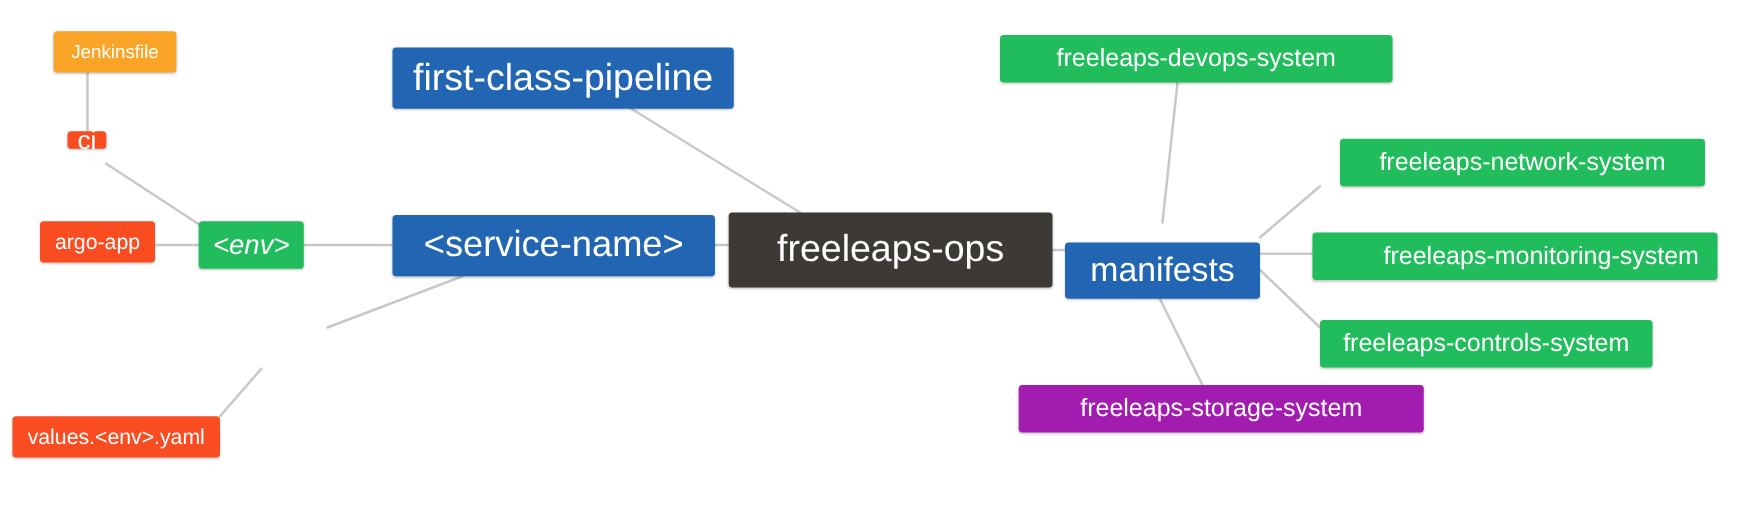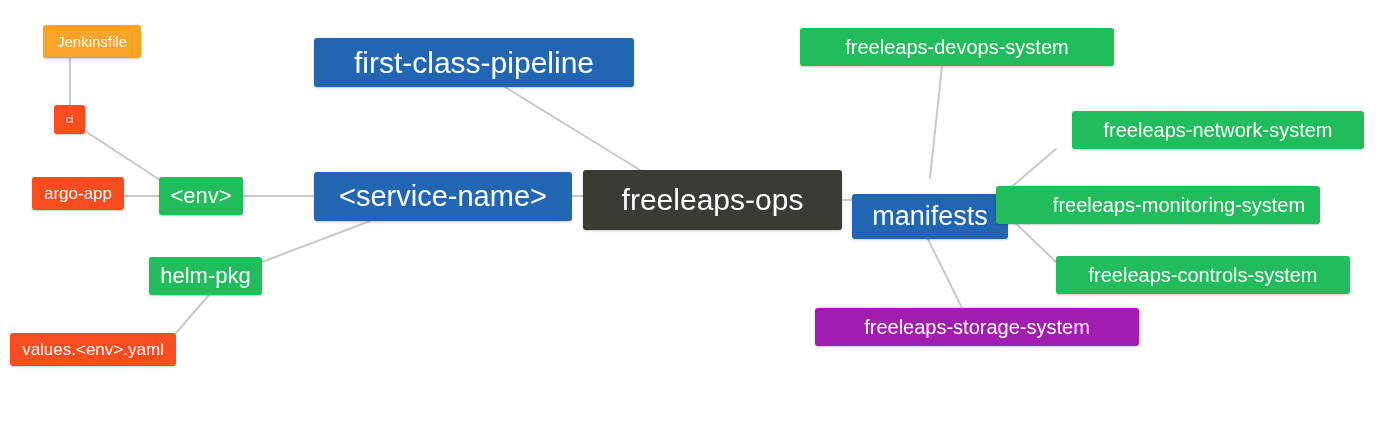--- a/index.html
+++ b/index.html
@@ -65,55 +65,52 @@
       <line x1="842" y1="200" x2="852" y2="200" stroke="#c8c8c8" stroke-width="2" stroke-linecap="round"></line>
       <line x1="930" y1="178" x2="942" y2="66" stroke="#c8c8c8" stroke-width="2" stroke-linecap="round"></line>
       <line x1="1008" y1="190" x2="1056" y2="149" stroke="#c8c8c8" stroke-width="2" stroke-linecap="round"></line>
       <line x1="1008" y1="203" x2="1050" y2="203" stroke="#c8c8c8" stroke-width="2" stroke-linecap="round"></line>
       <line x1="1008" y1="216" x2="1056" y2="262" stroke="#c8c8c8" stroke-width="2" stroke-linecap="round"></line>
       <line x1="920" y1="223" x2="962" y2="308" stroke="#c8c8c8" stroke-width="2" stroke-linecap="round"></line>
     </svg>
 <div class="node" style="left: 20px; top: 25px; width: 98px; height: 33px; background: rgb(249, 164, 39); font-size: 15px; color: rgb(255, 255, 255); margin-left: 23px;">
       <span class="node-label">Jenkinsfile</span>
     </div>
-    <div class="node" style="left: 54px; top: 105px; width: 31px; height: 29px; background: rgb(249, 77, 33); font-size: 10px; color: rgb(255, 255, 255);">
+    <div class="node" style="left: 54px; top: 105px; width: 31px; height: 14px; background: rgb(249, 77, 33); font-size: 21px; color: rgb(255, 255, 255);">
       <span class="node-label">ci</span>
     </div>
     <div class="node" style="left: 32px; top: 177px; width: 92px; height: 33px; background: rgb(249, 77, 33); font-size: 17px; color: rgb(255, 255, 255);">
       <span class="node-label">argo-app</span>
     </div>
-    <div class="node" style="left: 159px; top: 177px; width: 84px; height: 38px; background: rgb(33, 189, 92); font-size: 22px; color: rgb(255, 255, 255);">
+    <div class="node" style="left: 159px; top: 177px; width: 84px; height: 38px; background: rgb(33, 189, 92); font-size: 22px; color: rgb(255, 255, 255); font-style: italic;">
       <span class="node-label">&lt;env&gt;</span>
-    </div>
-    <div class="node" style="left: 149px; top: 257px; width: 113px; height: 38px; background: rgb(33, 189, 92); font-size: 22px; color: rgb(255, 255, 255);">
-      <span class="node-label">helm-pkg</span>
     </div>
     <div class="node" style="left: 10px; top: 333px; width: 166px; height: 33px; background: rgb(249, 77, 33); font-size: 17px; color: rgb(255, 255, 255); justify-content: center;">
       <span class="node-label">values.&lt;env&gt;.yaml</span>
     </div>
-    <div class="node" style="left: 314px; top: 38px; width: 320px; height: 49px; background: rgb(34, 102, 179); font-size: 30px; color: rgb(255, 255, 255);">
+    <div class="node" style="left: 314px; top: 38px; width: 273px; height: 49px; background: rgb(34, 102, 179); font-size: 30px; color: rgb(255, 255, 255);">
       <span class="node-label">first-class-pipeline</span>
     </div>
     <div class="node" style="left: 314px; top: 172px; width: 258px; height: 49px; background: rgb(34, 102, 179); font-size: 29px; color: rgb(255, 255, 255);">
       <span class="node-label">&lt;service-name&gt;</span>
     </div>
     <div class="node" style="left: 583px; top: 170px; width: 259px; height: 60px; background: rgb(61, 57, 53); font-size: 30px; color: rgb(255, 255, 255); text-align: center;">
       <span class="node-label">freeleaps-ops</span>
     </div>
     <div class="node" style="left: 852px; top: 194px; width: 156px; height: 45px; background: rgb(34, 102, 179); font-size: 27px; color: rgb(255, 255, 255);">
       <span class="node-label">manifests</span>
     </div>
     <div class="node" style="left: 800px; top: 28px; width: 314px; height: 38px; background: rgb(33, 189, 92); font-size: 20px; color: rgb(255, 255, 255);">
       <span class="node-label">freeleaps-devops-system</span>
     </div>
     <div class="node" style="left: 1056px; top: 111px; width: 292px; height: 38px; background: rgb(33, 189, 92); font-size: 20px; color: rgb(255, 255, 255); margin-left: 16px;">
       <span class="node-label">freeleaps-network-system</span>
     </div>
-    <div class="node" style="left: 996px; top: 186px; width: 324px; height: 38px; background: rgb(33, 189, 92); font-size: 20px; color: rgb(255, 255, 255); padding-left: 42px;">
+    <div class="node" style="left: 1050px; top: 186px; width: 324px; height: 38px; background: rgb(33, 189, 92); font-size: 20px; color: rgb(255, 255, 255); padding-left: 42px;">
       <span class="node-label">freeleaps-monitoring-system</span>
     </div>
-    <div class="node" style="left: 1056px; top: 256px; width: 294px; height: 38px; background: rgb(33, 189, 92); font-size: 20px; color: rgb(255, 255, 255);">
+    <div class="node" style="left: 1056px; top: 256px; width: 266px; height: 38px; background: rgb(33, 189, 92); font-size: 20px; color: rgb(255, 255, 255);">
       <span class="node-label">freeleaps-controls-system</span>
     </div>
     <div class="node" style="left: 815px; top: 308px; width: 324px; height: 38px; background: #a21caf; font-size: 20px; color: rgb(255, 255, 255); justify-content: center;">
       <span class="node-label">freeleaps-storage-system</span>
     </div>
   </div>
 
 </body></html>

